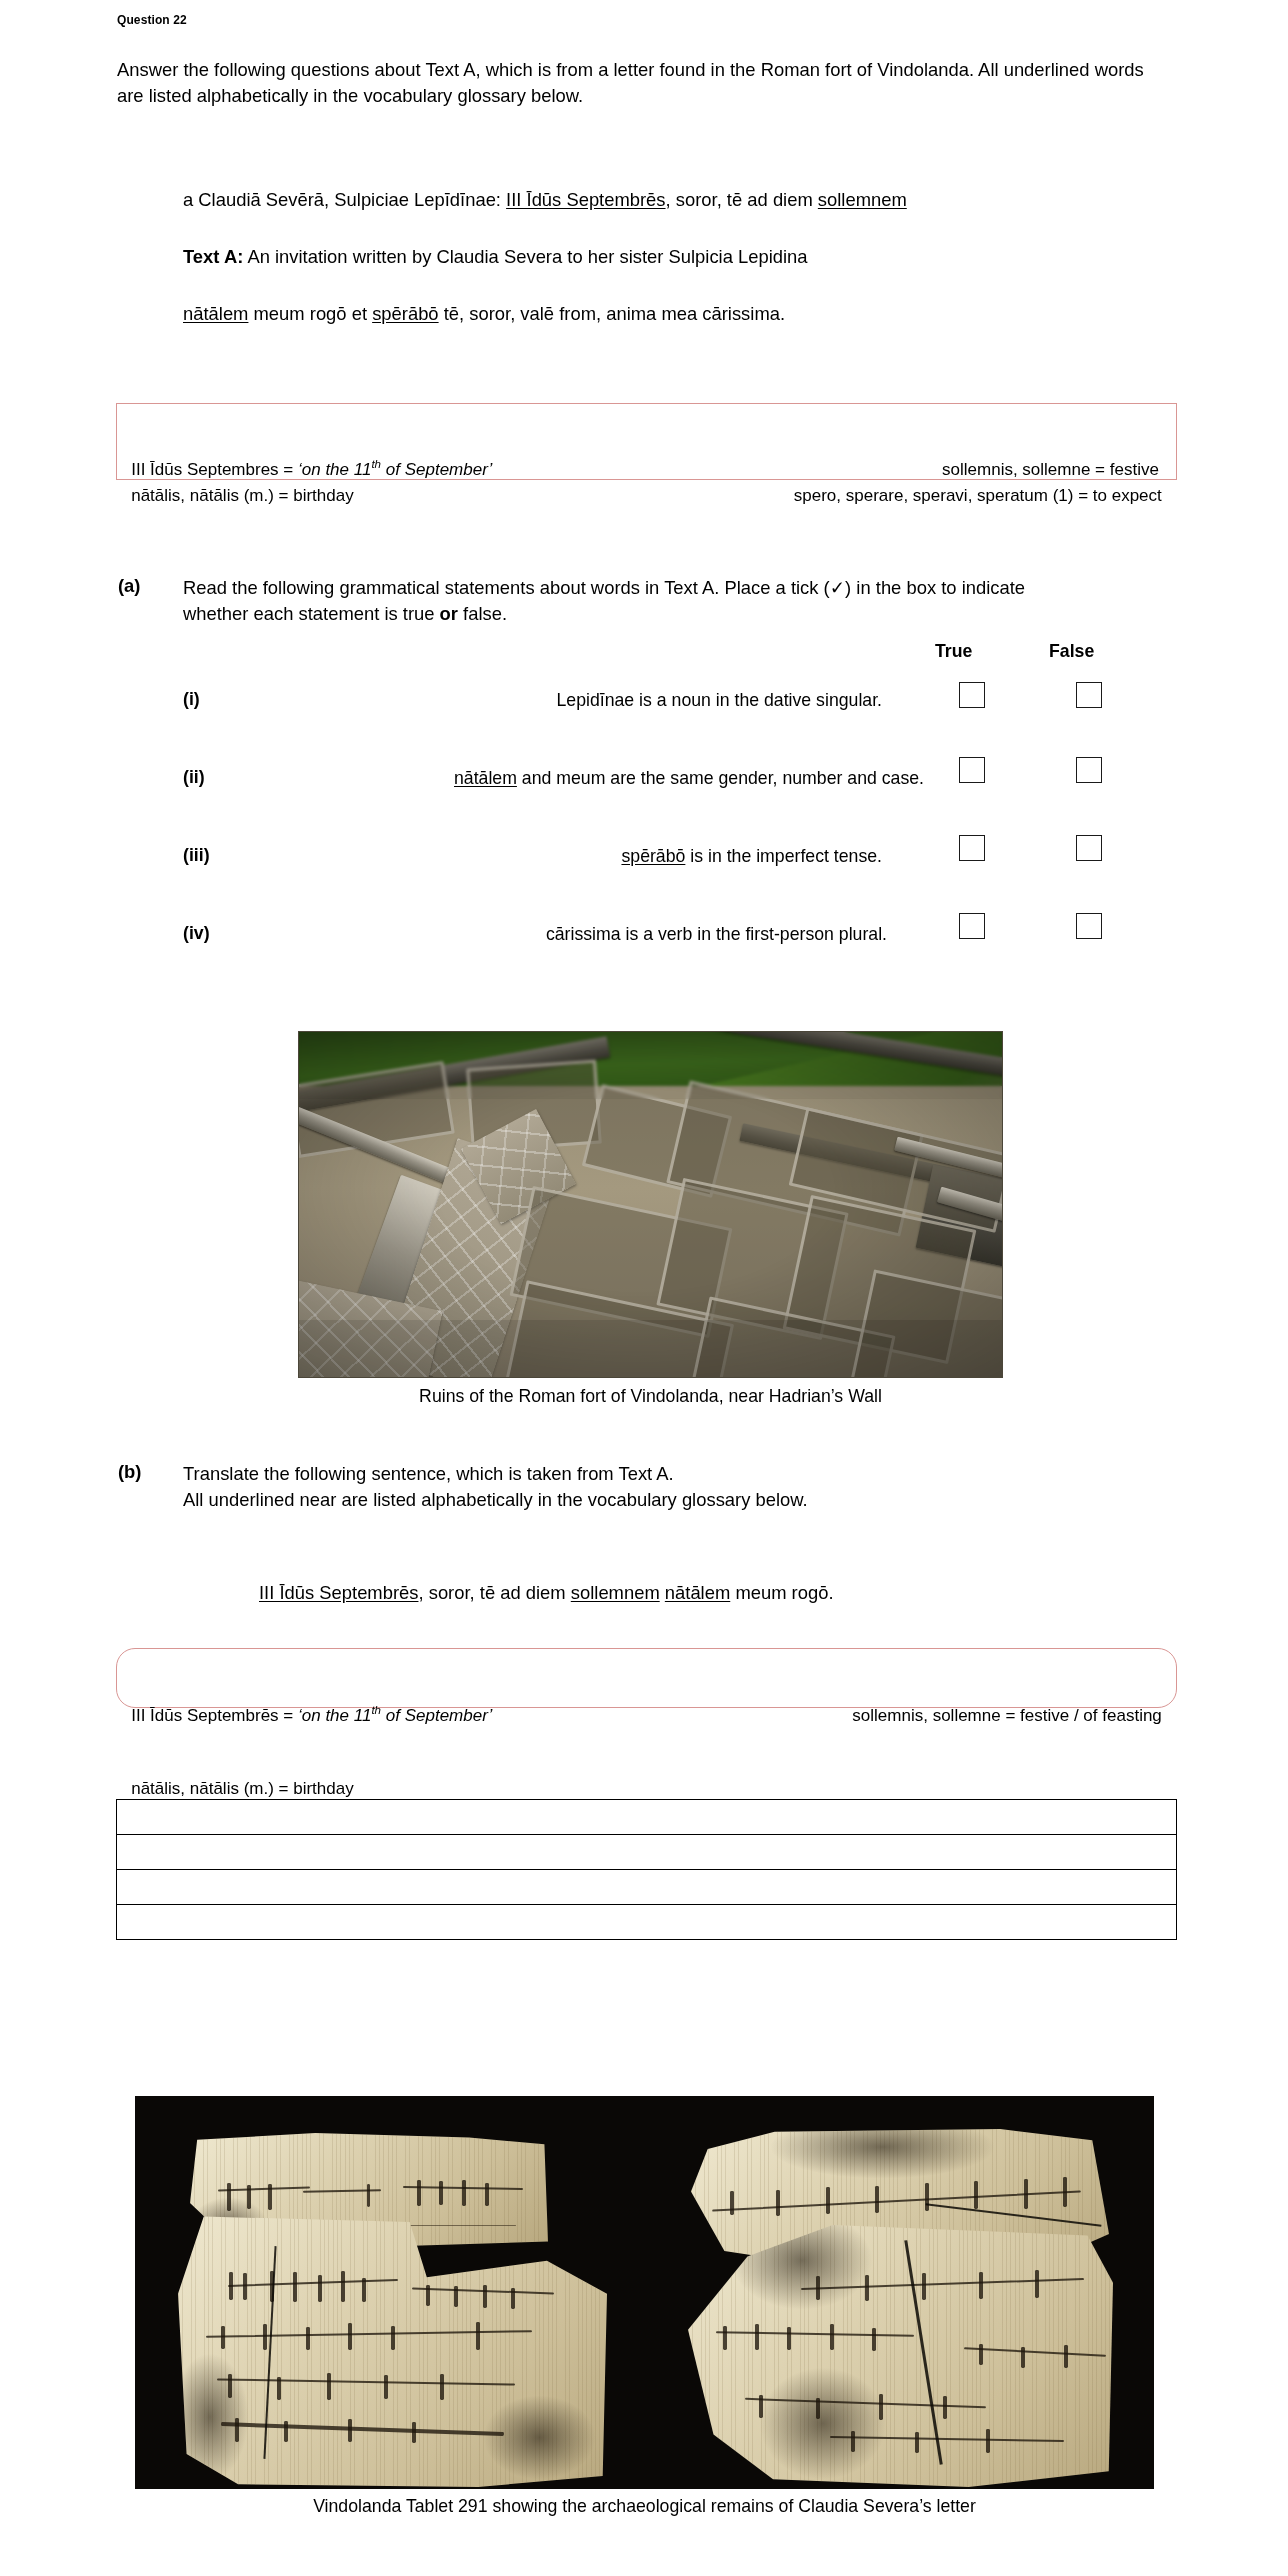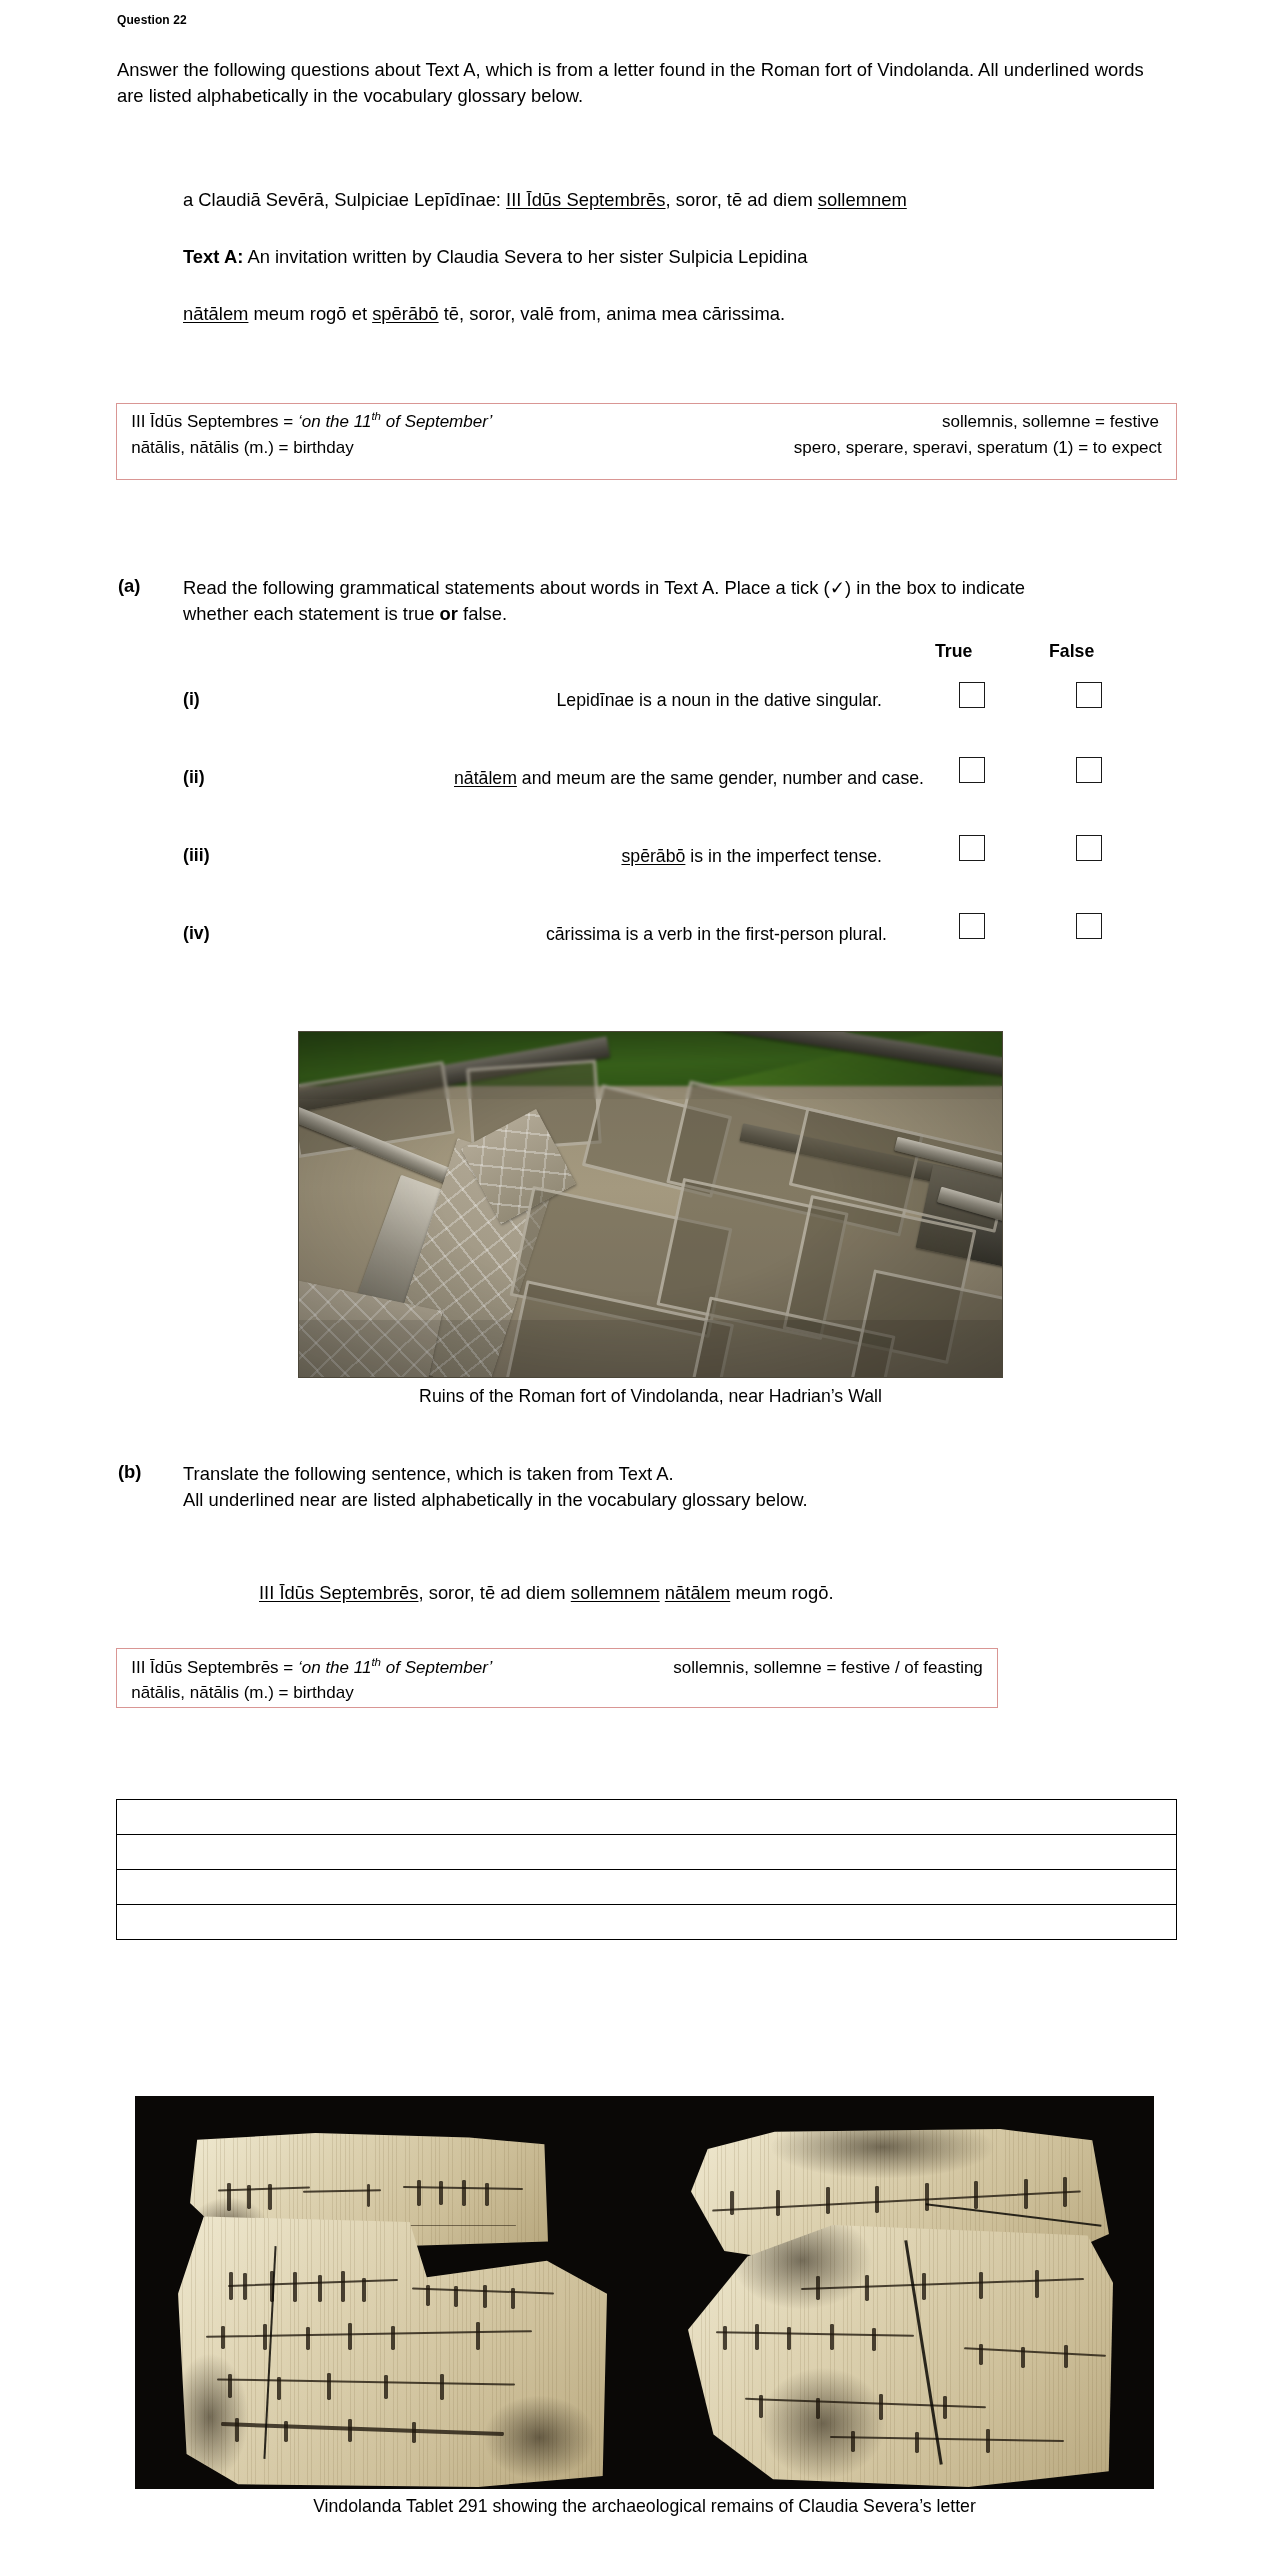--- a/index.html
+++ b/index.html
@@ -60,34 +60,35 @@
     border: 1.1px solid #d99694;
     background: #ffffff;
     font-size: 17px;
     line-height: 1.5;
   }
   .glossbox .grow {
     display: flex;
     width: 100%;
     box-sizing: border-box;
     padding: 0 12.8px;
+    margin-top: 48px;
   }
   .glossbox .gleft { flex: 0 0 auto; white-space: nowrap; }
   .glossbox .gright { margin-left: auto; white-space: nowrap; }
   .it { font-style: italic; }
   sup { font-size: 0.68em; vertical-align: super; line-height: 0; }
 
   #gloss1 { left: 116px; top: 403px; width: 1061px; height: 77px; padding-top: 5px; }
   #gloss1 .row1 .gright { margin-right: 4.3px; }
   #gloss1 .row2 .gright { margin-right: 1.4px; }
   #gloss1 .row2 { margin-top: 0.7px; }
   #gloss1 .row1 .gleft { padding-left: 1.4px; }
   #gloss1 .row2 .gleft { padding-left: 1.4px; }
 
-  #gloss2 { left: 116px; top: 1648px; width: 882px; height: 60px; padding-top: 5.7px; }
+  #gloss2 { left: 116px; top: 1648px; width: 1061px; height: 60px; padding-top: 5.7px; border-radius: 19px; }
   #gloss2 .row1 .gleft { padding-left: 1.4px; }
   #gloss2 .row1 .gright { margin-right: 1.4px; }
   #gloss2 .row2 .gleft { padding-left: 1.4px; }
 
   
   .part-label {
     position: absolute;
     font-size: 18.4px;
     font-weight: bold;
   }

